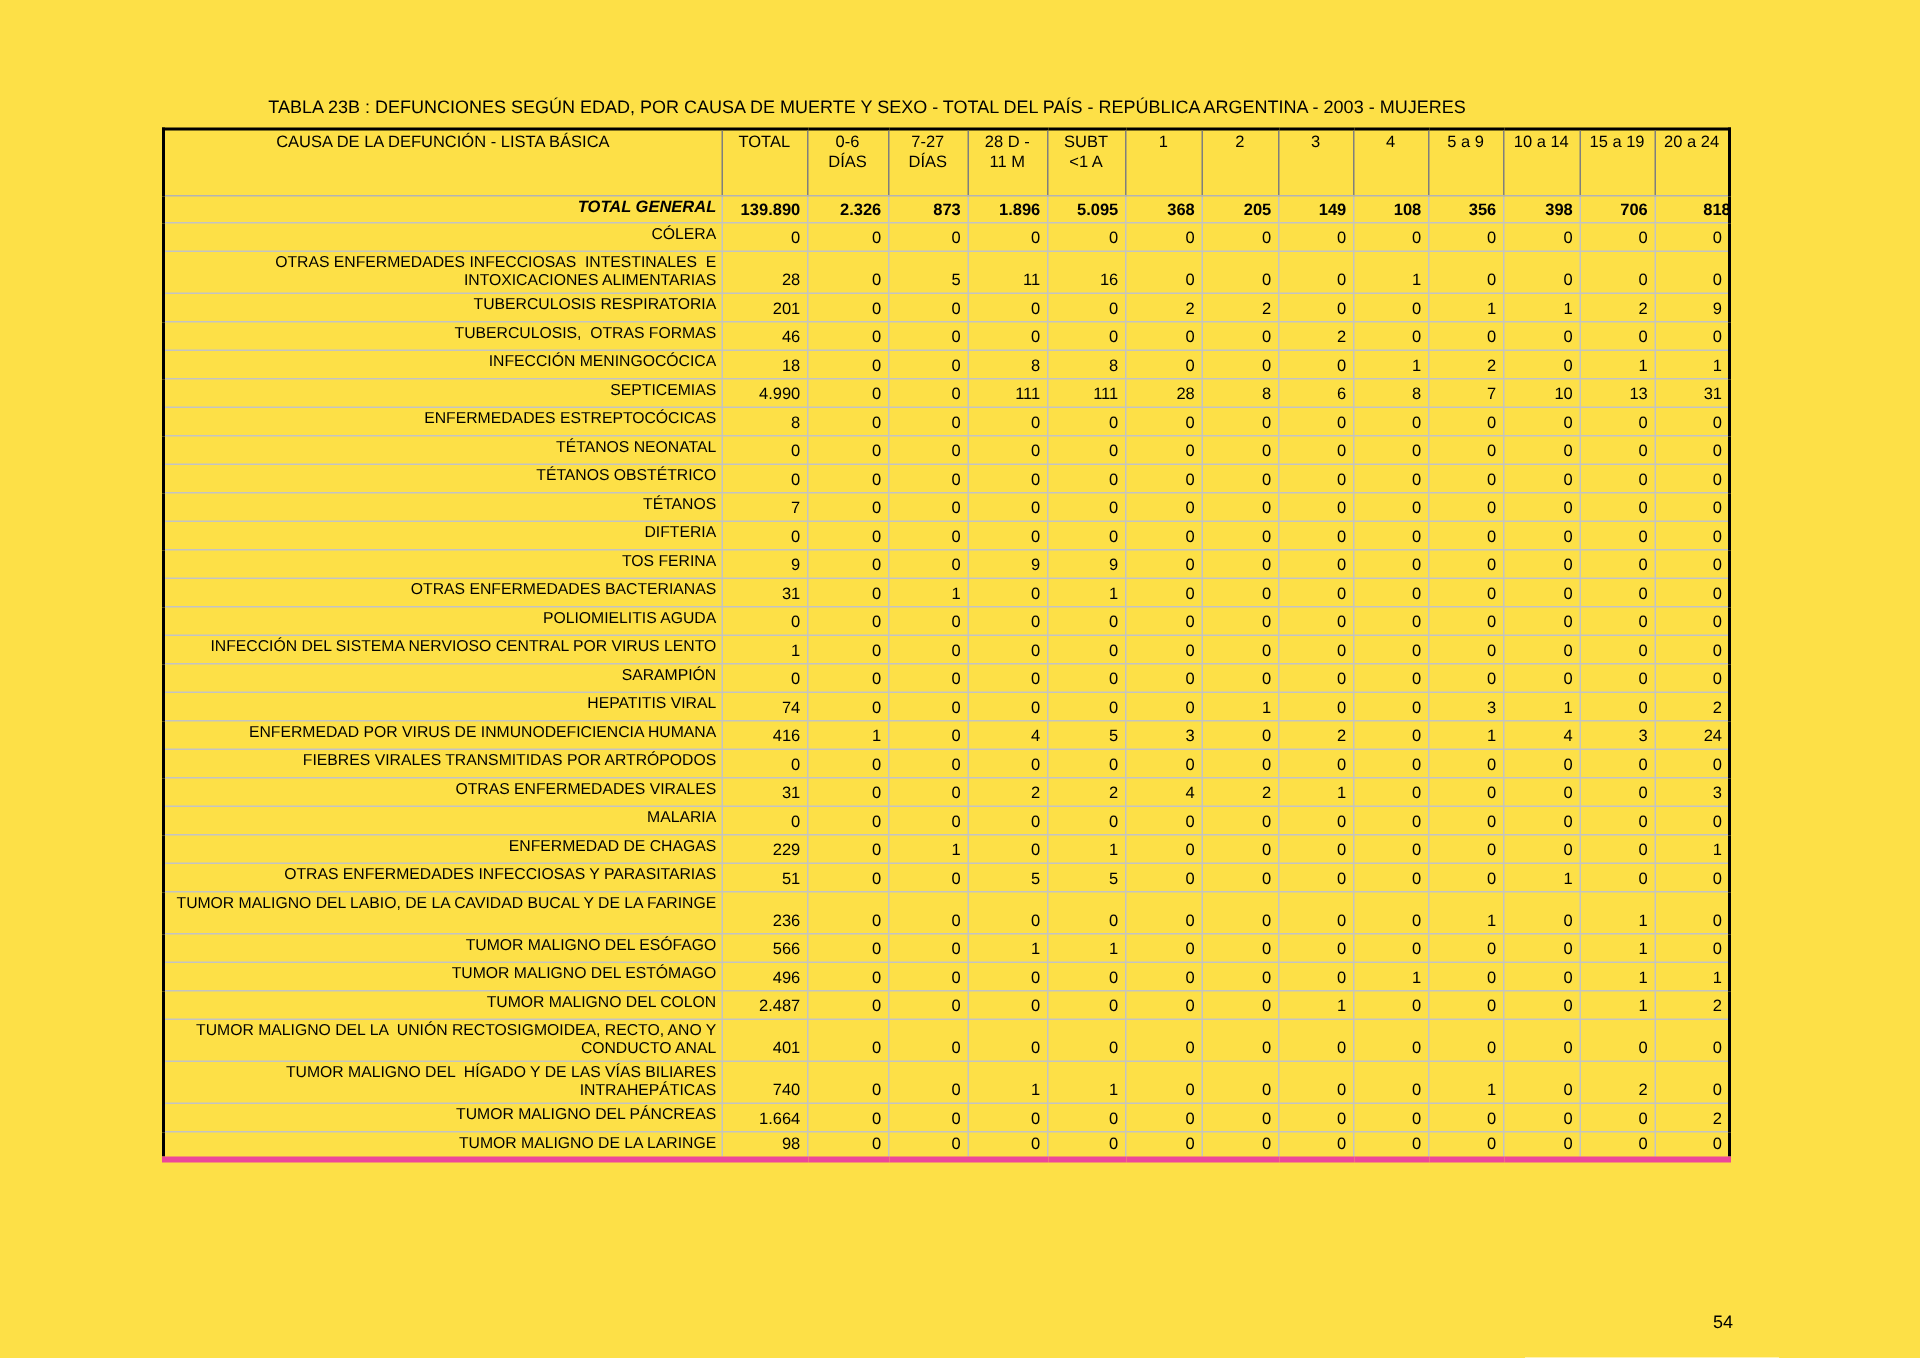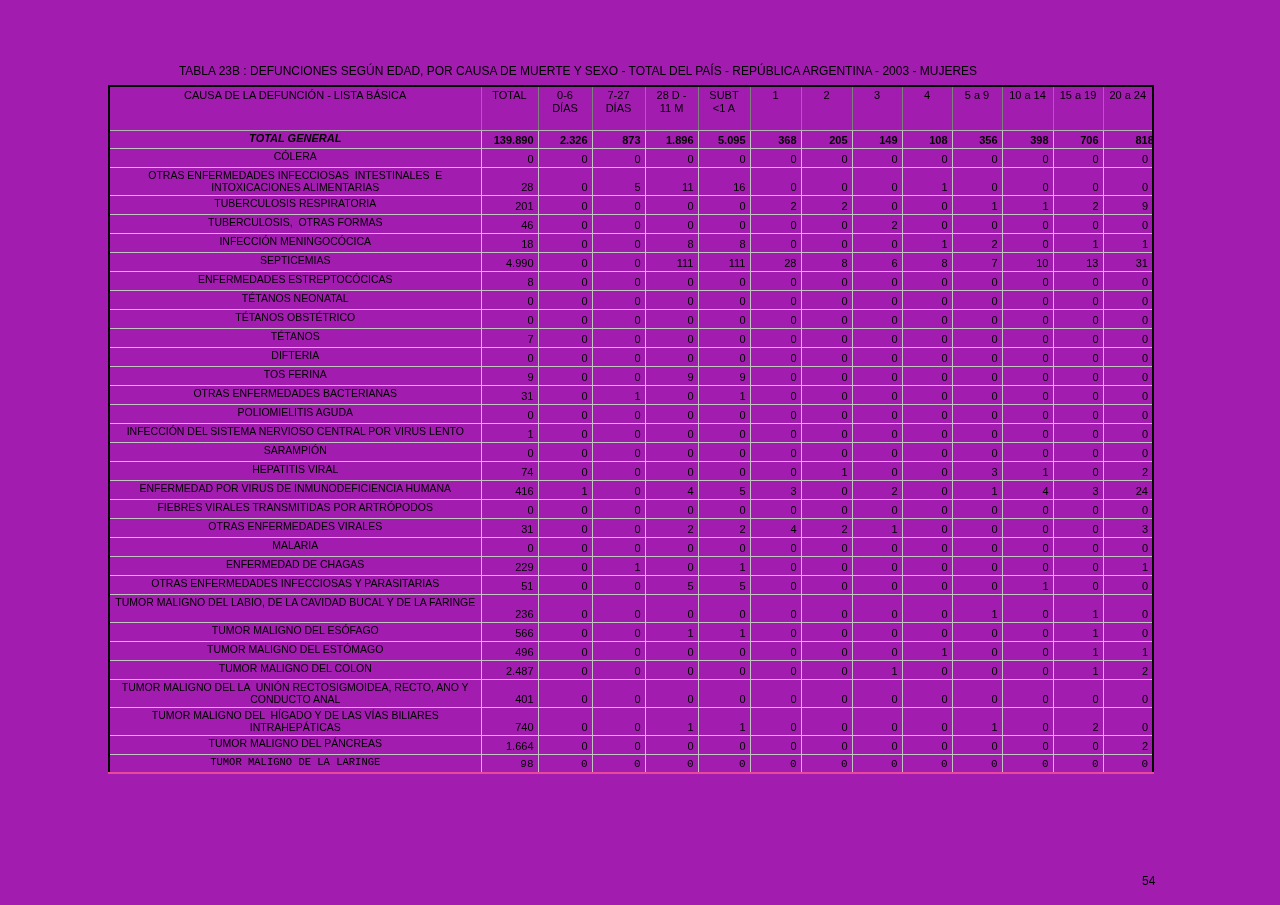--- a/index.html
+++ b/index.html
@@ -1,18 +1,18 @@
 <!DOCTYPE html>
 <html><head>
 <meta charset="utf-8">
 <style>
   * { margin:0; padding:0; box-sizing:border-box; }
   html,body { background:#fff; }
   .page {
-    position:relative; width:1280px; height:905px; background:#a21caf;
+    position:relative; width:1280px; height:905px; background:#fde047;
     font-family:"Liberation Sans", sans-serif; color:#000;
     overflow:hidden;
   }
   .title {
     position:absolute; top:64px; left:56px; width:1044px;
     text-align:center; font-size:12px; white-space:nowrap;
   }
   table.deaths {
     position:absolute; left:108px; top:85px; width:1044px;
     border-collapse:collapse; border:2px solid #000000;
@@ -26,31 +26,31 @@
     vertical-align:top; text-align:center; padding:2px 1px;
     white-space:pre-line;
   }
   th:first-child { border-left:2px solid #000;margin-top:36px; }
   th:last-child  { border-right:2px solid #000; }
   tbody tr { height:19px; }
   tbody tr.tall { height:28px; }
   tbody tr.total { height:18px; }
   td { border:1px solid #c3c3c3; font-size:11px; }
   td.cause {
-    text-align:center; vertical-align:top; padding:1px 3px 0 3px;
+    text-align:right; vertical-align:top; padding:1px 3px 0 3px;
     white-space:pre-wrap; font-size:10.5px; line-height:12px;margin-left:48px;
   }
   td.num {
     text-align:right; vertical-align:bottom; padding:0 4px 2px 0;
   }
   tr.total td { font-weight:bold; }
   tr.total td.cause { font-style:italic; font-size:11px; }
   td:first-child { border-left:2px solid #000; }
   td:last-child  { border-right:2px solid #000;padding-left:32px; }
-  tbody tr:last-child td { border-bottom:2px solid #ec4899;font-family:Liberation Mono, monospace; }
+  tbody tr:last-child td { border-bottom:4px solid #ec4899; }
   .pagenum {
     position:absolute; top:874px; left:1142px; font-size:12px;
   }
 </style>
 </head>
 <body>
 
 <div class="page">
 
   <div class="title">TABLA 23B : DEFUNCIONES SEGÚN EDAD, POR CAUSA DE MUERTE Y SEXO - TOTAL DEL PAÍS - REPÚBLICA ARGENTINA - 2003 - MUJERES</div>

